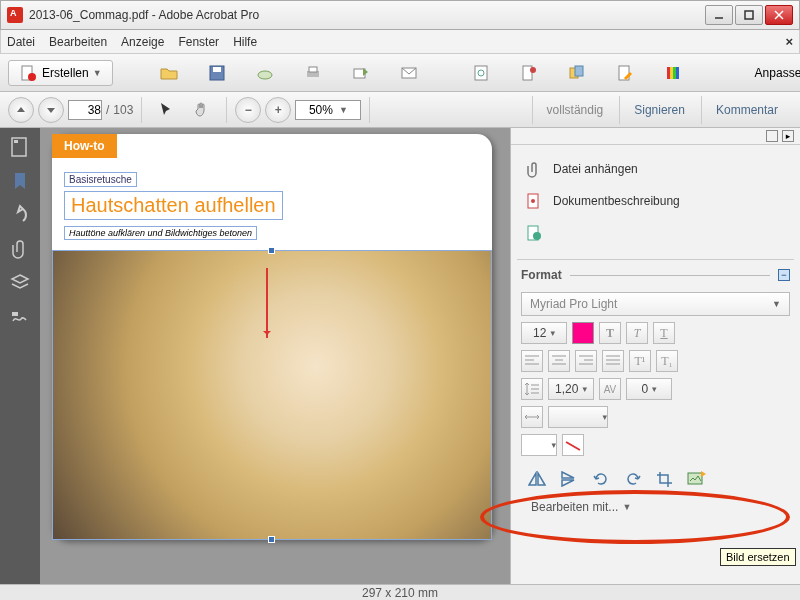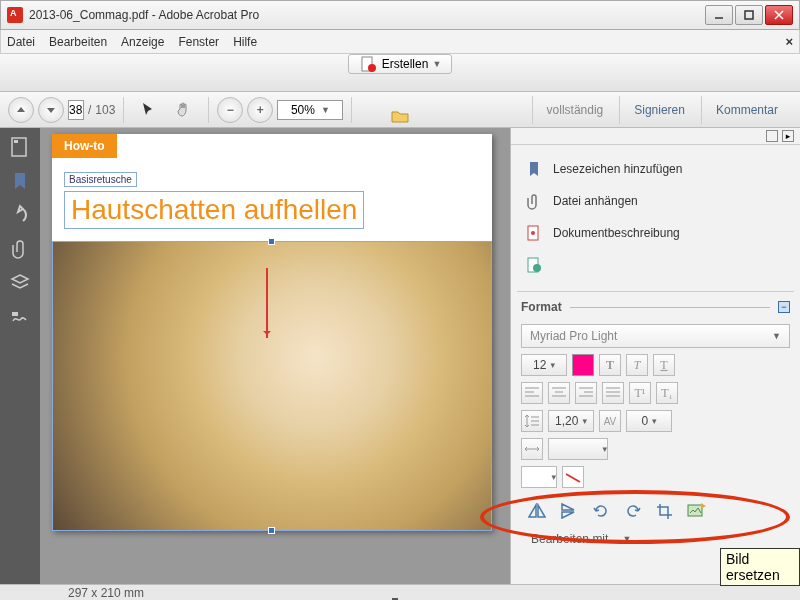--- a/index.html
+++ b/index.html
@@ -13,46 +13,46 @@
 .winbtn { width: 28px; height: 20px; border: 1px solid #999; background: linear-gradient(#f4f4f4,#ddd); margin-left: 2px; display:flex; align-items:center; justify-content:center; border-radius:2px;}
 .winbtn.close { background: linear-gradient(#e77,#c22); border-color:#a11; color:#fff;}
 .winbtn svg { width:10px; height:10px; }
 
 
 .menubar { height: 24px; border: 1px solid #ccc; border-top:none; display: flex; align-items:center; padding: 0 6px; background:#f3f3f3; }
 .menubar span { margin-right: 14px; color:#333; }
 .menubar .x { margin-left:auto; margin-right:0; font-weight:bold; font-size:13px;}
 
 
-.toolbar1 { height: 38px; border-bottom: 1px solid #bbb; background: linear-gradient(#f8f8f8,#e3e3e3); display:flex; align-items:center; padding: 0 8px; gap:16px;flex-direction:column;}
+.toolbar1 { height: 38px; border-bottom: 1px solid #bbb; background: linear-gradient(#f8f8f8,#e3e3e3); display:flex; align-items:center; padding: 0 8px; gap:16px;}
 .tbutton { height: 26px; border: 1px solid transparent; padding: 0 6px; display:flex; align-items:center; border-radius:3px; }
 .tbutton.with-text { border:1px solid #bbb; background:linear-gradient(#fff,#eee); padding: 0 10px; }
 .sep { width:1px; height:26px; background:#ccc; margin: 0 4px;}
 .icon { width:18px; height:18px; display:block; }
 .dropdown-arrow { margin-left:4px; font-size:9px; color:#666; }
 
 
 .toolbar2 { height: 36px; border-bottom: 1px solid #bbb; background: linear-gradient(#f8f8f8,#e3e3e3); display:flex; align-items:center; padding: 0 8px; gap:4px;}
 .navbtn { width:26px; height:26px; border:1px solid #bbb; border-radius:13px; background:radial-gradient(#fff,#ddd); display:flex; align-items:center; justify-content:center;}
-.pagefield { width:16px; height:20px; border:1px solid #999; background:#fff; text-align:left; }
+.pagefield { width:34px; height:20px; border:1px solid #999; background:#fff; text-align:right; }
 .zoomfield { width:66px; height:20px; border:1px solid #999; background:#fff; text-align:center; display:flex; align-items:center; justify-content:center;}
 .right-tabs { margin-left:auto; display:flex; gap:2px; }
 .right-tab { padding: 7px 14px; color:#4a6a8a; border-left:1px solid #ccc; }
 .right-tab.gray { color:#888; }
 
 
 .main { display:flex; height: calc(600px - 30px - 24px - 38px - 36px - 16px); }
 .leftbar { width:40px; background:#5a5a5a; display:flex; flex-direction:column; align-items:center; padding-top:8px; gap:12px;}
 .leftbar .lbicon { width:22px; height:22px; color:#ddd; }
 
 .docpane { flex:1; background:#999; position:relative; overflow:hidden; }
-.page { position:absolute; left:12px; top:6px; width:440px; background:#fff; box-shadow:2px 2px 6px rgba(0,0,0,.4); }
+.page { position:absolute; left:12px; top:6px; width:440px; background:#fff; box-shadow:2px 2px 6px rgba(0,0,0,.4);border-radius:15px; }
 .orange-tag { background:#f29018; color:#fff; padding:5px 12px; display:inline-block; font-weight:bold; }
 .sel1 { margin:14px 0 0 12px; border:1px solid #88aadd; padding:1px 4px; display:inline-block; font-size:10px; color:#336; }
-.headline { margin:4px 12px; color:#f29018; font-size:28px; font-weight:300; border:1px solid #88aadd; padding:2px 6px; display:inline-block;}
+.headline { margin:4px 12px; color:#f29018; font-size:20px; font-weight:300; border:1px solid #88aadd; padding:2px 6px; display:inline-block;}
 .subhead { margin:2px 12px; font-size:9px; font-style:italic; border:1px solid #88aadd; padding:1px 4px; display:inline-block;}
 .photo { margin:8px 0 0 0; width:440px; height:290px; border:1px solid #88aadd; background:
   radial-gradient(circle at 60% 40%, #f5e4c8 0, #e6cfa3 24%, #d9ba7a 40%, #c2a060 60%, #5c4a38 100%);
   position:relative; }
 .photo::after{ content:""; position:absolute; left:60%; top:50%; width:1px; height:1px;}
 .handle { position:absolute; width:7px; height:7px; background:#3b6fb4; border:1px solid #fff;}
 .arrow { position:absolute; left:226px; top:140px; width:2px; height:70px; background:#d33; }
 .arrow::after{content:""; position:absolute; bottom:-1px; left:-3px; border:4px solid transparent; border-top-color:#d33;}
 
 .rightpanel { width:290px; border-left:1px solid #bbb; background:#f2f2f2; display:flex; flex-direction:column; }
@@ -72,25 +72,25 @@
 .fbox.num { min-width:46px; color:#444; font-family:inherit;}
 .fbox.col { min-width:22px; background:#f08; border-color:#999;}
 .fbox.swatch { min-width:36px; }
 .fbox.noborder { background:#fff; position:relative;}
 .fbox.noborder::after{content:""; position:absolute; left:2px; right:2px; top:50%; height:2px; background:#d33; transform:rotate(30deg);}
 .img-tools { display:flex; gap:8px; padding:6px 4px; position:relative;}
 .imgtool { width:24px; height:22px; display:flex; align-items:center; justify-content:center; color:#4a7aa5;}
 .bearbeiten { padding:4px 10px; color:#555; display:flex; align-items:center; gap:0;}
 
 
-.statusbar { height:16px; background:#e8e8e8; border-top:1px solid #bbb; font-size:10px; color:#555; padding:0 68px; display:flex; align-items:center;}
+.statusbar { height:16px; background:#e8e8e8; border-top:1px solid #bbb; font-size:10px; color:#555; padding:0 36px; display:flex; align-items:center;justify-content:center;}
 
 
 .red-ellipse { position:absolute; border:4px solid #d31; border-radius:50%; pointer-events:none;}
-.tooltip { position:absolute; background:#ffffe1; border:1px solid #333; padding:2px 5px; font-size:14px; }
+.tooltip { position:absolute; background:#ffffe1; border:1px solid #333; padding:2px 5px; font-size:11px; }
 
 </style>
 </head>
 <body>
 
 <div class="titlebar">
   <span class="app-icon"></span>
   <span class="title">2013-06_Commag.pdf - Adobe Acrobat Pro</span>
   <div class="winbtn">
       <svg viewBox="0 0 10 10">
@@ -273,40 +273,35 @@
         <path d="M4 15c3-6 5 2 8-2 2-3 5 1 5 1" fill="none" stroke="#ccc" stroke-width="1.5"></path>
         <rect x="3" y="6" width="6" height="4" fill="#ccc"></rect>
       </svg>
   </div>
 
   <div class="docpane">
     <div class="page">
       <div class="orange-tag">How-to</div><br>
       <span class="sel1">Basisretusche</span><br>
       <span class="headline">Hautschatten aufhellen</span><br>
+      <span class="subhead">Hauttöne aufklären und Bildwichtiges betonen</span>
       <div class="photo">
         <div class="handle" style="left:50%; top:-4px; margin-left:-4px;"></div>
         <div class="handle" style="left:50%; bottom:-4px; margin-left:-4px;"></div>
       </div>
     </div>
     <div class="arrow"></div>
   </div>
 
   <div class="rightpanel">
     <div class="rp-top">
       <div class="sq"></div>
       <div class="sq" style="font-size:9px; text-align:center;">▸</div>
     </div>
     <div class="rp-list">
-      <div class="rp-item">
-        <svg class="mi" viewBox="0 0 18 18">
-            <path d="M5 2h8v14l-4-3-4 3z" fill="#5a7aa5"></path>
-          </svg>
-        <span>Lesezeichen hinzufügen</span>
-      </div>
       <div class="rp-item">
         <svg class="mi" viewBox="0 0 18 18">
             <path d="M7 12V5a2 2 0 014 0v8a4 4 0 01-8 0V6" fill="none" stroke="#777" stroke-width="1.5"></path>
           </svg>
         <span>Datei anhängen</span>
       </div>
       <div class="rp-item">
         <svg class="mi" viewBox="0 0 18 18">
             <rect x="3" y="2" width="10" height="14" fill="#fff" stroke="#c44"></rect>
             <circle cx="8" cy="9" r="2" fill="#c44"></circle>

